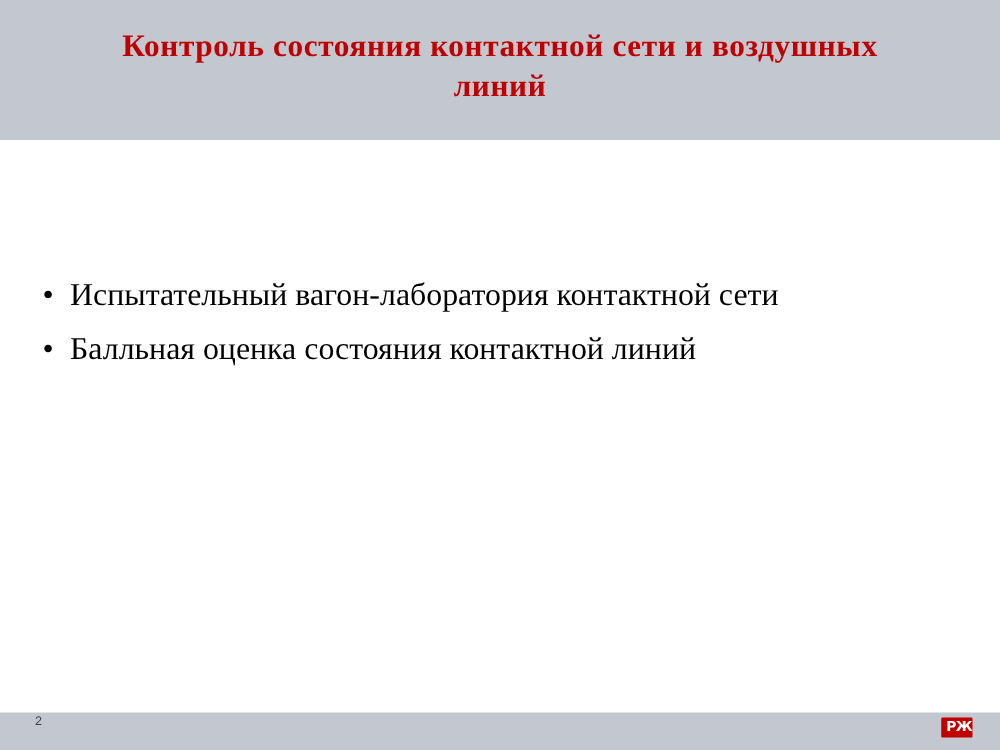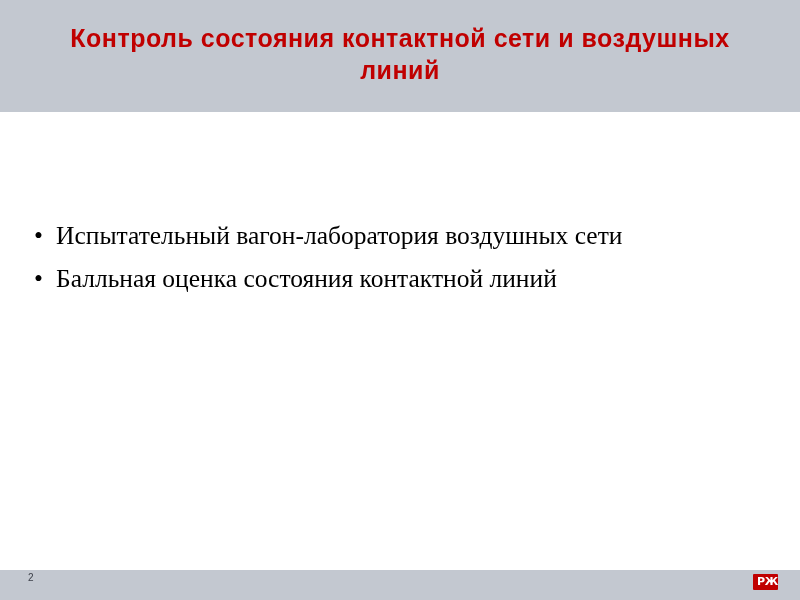--- a/index.html
+++ b/index.html
@@ -29,21 +29,21 @@
     height: 112px;
     background: #c3c8d0;
   }
   .title-text {
     position: absolute;
     left: 60px;
     top: 22px;
     width: 680px;
     text-align: center;
     color: #c00000;
-    font-family: Liberation Sans, sans-serif;
+    font-family: Liberation Serif, serif;
     font-size: 25px;
     font-weight: bold;
     line-height: 1.28;
     letter-spacing: 0.5px;
   }
   
   .content {
     position: absolute;
     left: 0;
     top: 112px;
@@ -134,21 +134,21 @@
 <div class="slide">
 
   <div class="title-band"></div>
   <div class="title-text">Контроль состояния контактной сети и воздушных линий</div>
 
   <div class="content">
     <div class="bullets">
 
       <div class="bullet bullet-1">
         <span class="dot">•</span>
-        <span>Испытательный вагон-лаборатория воздушных сети</span>
+        <span>Испытательный вагон-лаборатория контактной сети</span>
       </div>
 
       <div class="bullet bullet-2">
         <span class="dot">•</span>
         <span> Балльная оценка состояния контактной линий</span>
       </div>
 
     </div>
   </div>
 

